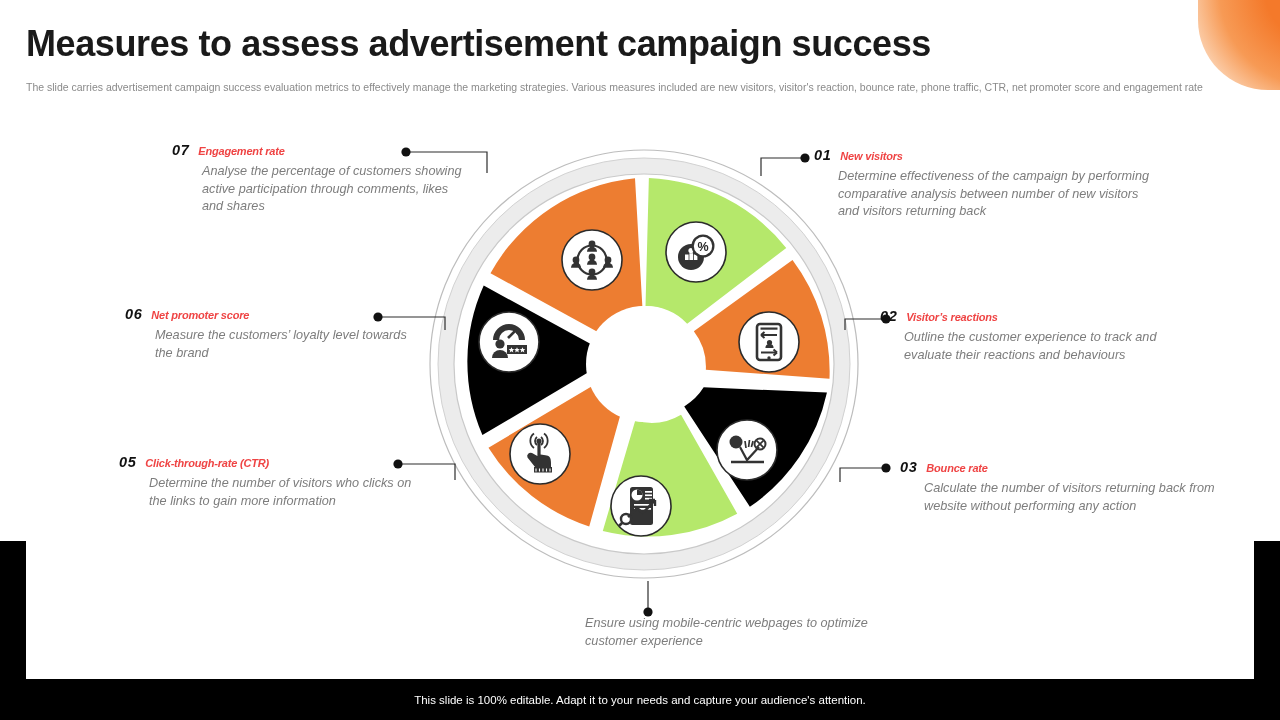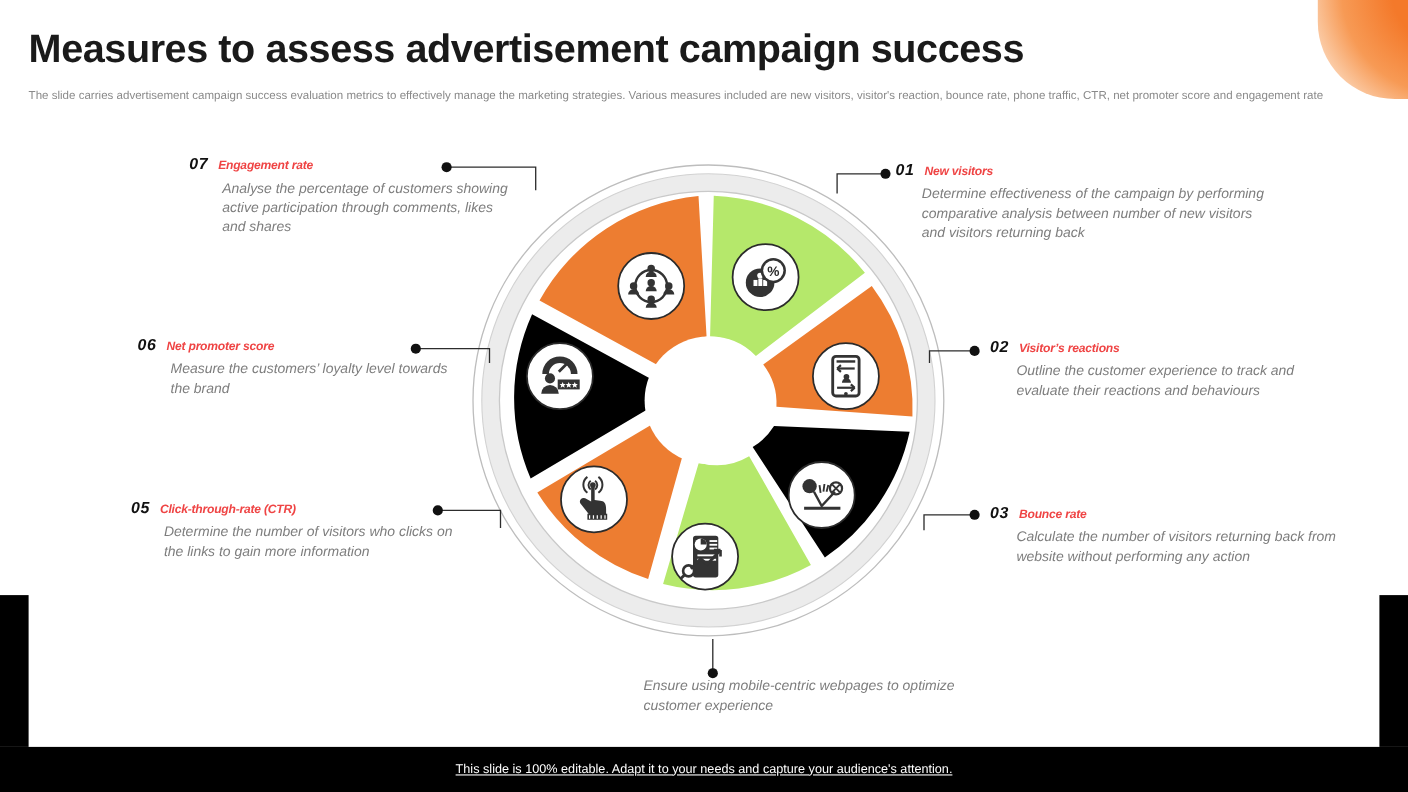--- a/index.html
+++ b/index.html
@@ -66,21 +66,20 @@
     width: 1280px; height: 41px;
     background: #000000;
   }
   .bar-bottom-text {
     position: absolute;
     left: 0; bottom: 0;
     width: 1280px; height: 41px;
     display: flex; align-items: center; justify-content: center;
     color: #ffffff;
     font-size: 11.5px;
-    text-decoration: underline;
   }
 
   
   .wheel-wrap {
     position: absolute;
     left: 428px; top: 148px;
     width: 432px; height: 432px;
   }
   .wheel-wrap svg { display: block; }
 
@@ -125,21 +124,21 @@
   .c06 { left: 125px; top: 306px; }
   .c06 .desc { margin-left: 30px; width: 255px; }
 
   .c05 { left: 119px; top: 454px; }
   .c05 .desc { margin-left: 30px; width: 280px; }
 
   .c01 { left: 838px; top: 147px; }
   .c01 .desc { margin-left: 0px; width: 325px; }
   .c01 .head { margin-left: -24px; }
 
-  .c02 { left: 924px; top: 308px; }
+  .c02 { left: 904px; top: 308px; }
   .c02 .desc { margin-left: 0px; width: 295px; }
   .c02 .head { margin-left: -24px; }
 
   .c03 { left: 924px; top: 459px; }
   .c03 .desc { margin-left: 0px; width: 300px; }
   .c03 .head { margin-left: -24px; }
 
   .c04 { left: 557px; top: 610px; }
   .c04 .desc { margin-left: 28px; width: 300px; }
 </style>

